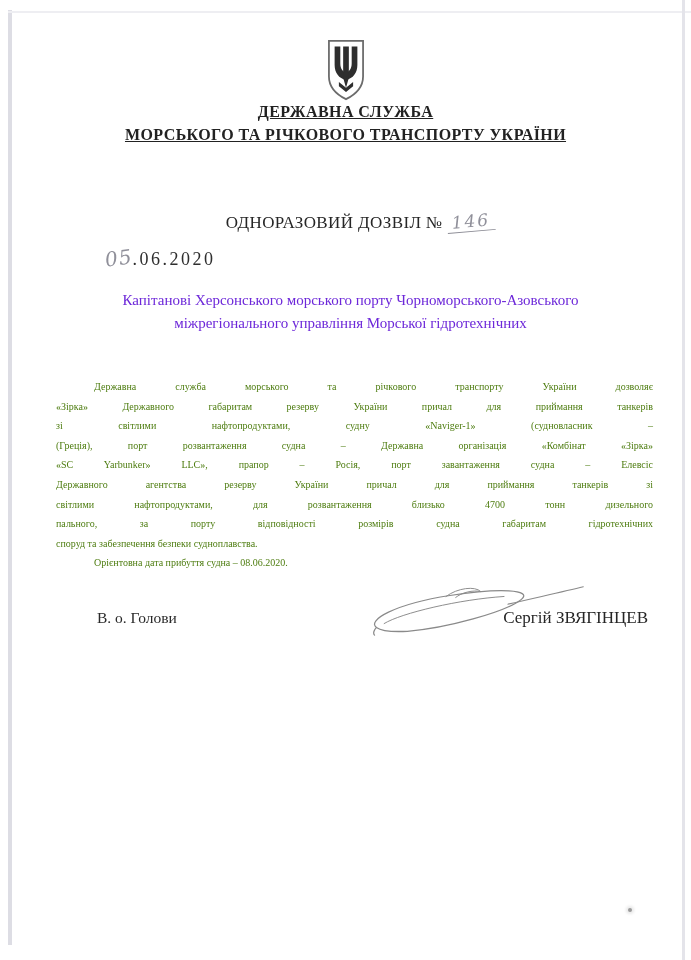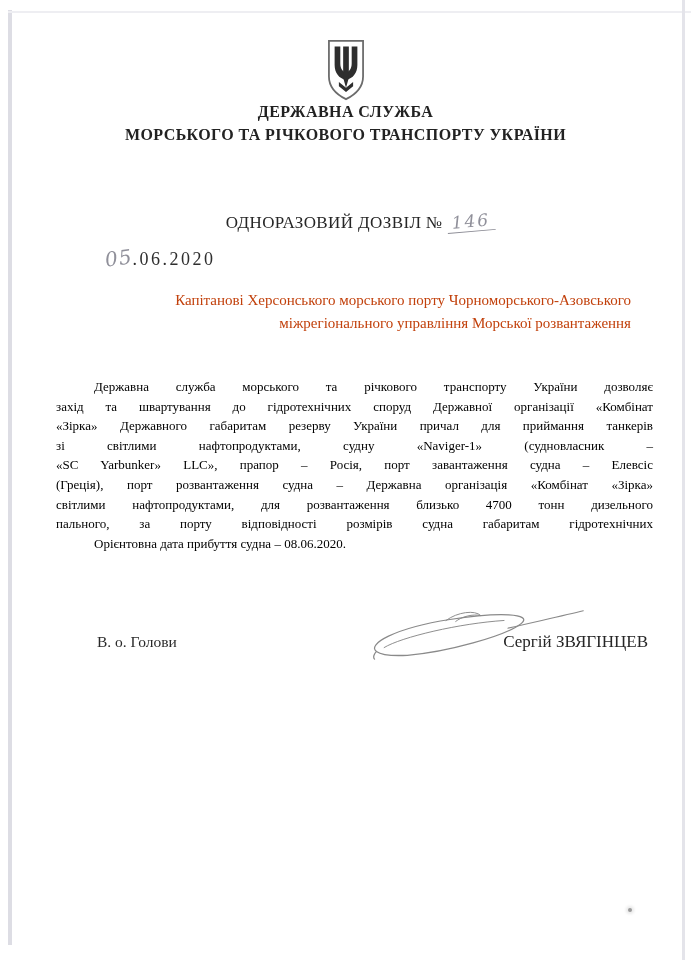--- a/index.html
+++ b/index.html
@@ -13,44 +13,44 @@
   }
   
   .edge-left   { position: absolute; left: 8px;  top: 10px; width: 4px; height: 935px; background: #dddde4; }
   .edge-top    { position: absolute; left: 8px;  top: 11px; width: 683px; height: 2px; background: #eeeef2; }
   .edge-right  { position: absolute; left: 682px; top: 0;   width: 3px; height: 960px; background: #e4e4ea; }
 
   .emblem { position: absolute; left: 0; right: 0; top: 38px; text-align: center; }
   .emblem svg { display: inline-block; }
 
   .agency { position: absolute; left: 0; right: 0; top: 100px; text-align: center;
-            font-weight: bold; font-size: 16px; line-height: 23px; letter-spacing: .4px; color: #222; }
+            font-weight: bold; font-size: 16px; line-height: 23px; letter-spacing: .4px; color: #222; text-decoration: underline; }
 
   .permit-title { position: absolute; left: 30px; right: 0; top: 212px; text-align: center;
                   font-size: 17px; letter-spacing: .4px; color: #262626; white-space: nowrap; }
   .hand { font-family: "DejaVu Serif", serif; font-style: italic; color: #90909a; }
   .permit-no {
     display: inline-block; min-width: 48px; text-align: center;
     border-bottom: 1.5px solid #8d8d96;
     font-size: 17px; letter-spacing: 2px;
     transform: rotate(-5deg) translateY(-1px);
   }
   .permit-date { position: absolute; left: 105px; top: 246px; font-size: 18px; letter-spacing: 2.5px; color: #2e2e2e; }
   .permit-date .hand { font-size: 20px; letter-spacing: 1px; display: inline-block; transform: rotate(-8deg); }
 
-  .addressee { position: absolute; left: 70px; right: 60px; top: 289px; text-align: right;
-               font-size: 15px; line-height: 22.5px; color: #c2410c; }
+  .addressee { position: absolute; left: 70px; right: 60px; top: 289px; text-align: center;
+               font-size: 15px; line-height: 22.5px; color: #6d28d9; }
 
   .body-text { position: absolute; left: 56px; right: 38px; top: 377px;
-               font-size: 13px; line-height: 19.6px; color: #000000; }
+               font-size: 10px; line-height: 19.6px; color: #4d7c0f; }
   .body-text .j    { text-align: justify; text-align-last: justify; }
   .body-text .ind  { text-indent: 38px; }
   .body-text .last { text-align: left; }
 
-  .sig-row { position: absolute; left: 0; right: 0; top: 603px; height: 70px; }
+  .sig-row { position: absolute; left: 0; right: 0; top: 579px; height: 70px; }
   .sig-position { position: absolute; left: 97px; top: 30px; font-size: 15.5px; color: #2a2a2a; }
   .sig-flourish { position: absolute; left: 362px; top: 2px; }
   .sig-name { position: absolute; right: 43px; top: 29px; font-size: 17px; color: #262626; }
 
   .speck { position: absolute; left: 628px; top: 908px; width: 4px; height: 4px;
            border-radius: 50%; background: #9b9b9b; box-shadow: 0 0 3px 2px #e9e9e9; }
 </style>
 </head>
 <body>
 
@@ -83,32 +83,33 @@
     <span>ОДНОРАЗОВИЙ ДОЗВІЛ №</span>
     <span class="hand permit-no">146</span>
   </div>
 
   <div class="permit-date">
     <span class="hand">05</span><span>.06.2020</span>
   </div>
 
   <div class="addressee">
     <div>Капітанові Херсонського морського порту Чорноморського-Азовського</div>
-    <div>міжрегіонального управління Морської розвантаження</div>
+    <div>міжрегіонального управління Морської гідротехнічних</div>
   </div>
 
   <div class="body-text">
     <div class="j ind">Державна служба морського та річкового транспорту України дозволяє</div>
-    <div class="j">захід та швартування до гідротехнічних споруд Державної організації «Комбінат</div>
     <div class="j">«Зірка» Державного габаритам резерву України причал для приймання танкерів</div>
     <div class="j">зі світлими нафтопродуктами, судну «Naviger-1» (судновласник –</div>
+    <div class="j">(Греція), порт розвантаження судна – Державна організація «Комбінат «Зірка»</div>
     <div class="j">«SC Yarbunker» LLC», прапор – Росія, порт завантаження судна – Елевсіс</div>
-    <div class="j">(Греція), порт розвантаження судна – Державна організація «Комбінат «Зірка»</div>
+    <div class="j">Державного агентства резерву України причал для приймання танкерів зі</div>
     <div class="j">світлими нафтопродуктами, для розвантаження близько 4700 тонн дизельного</div>
     <div class="j">пального, за порту відповідності розмірів судна габаритам гідротехнічних</div>
+    <div class="last">споруд та забезпечення безпеки судноплавства.</div>
     <div class="last ind">Орієнтовна дата прибуття судна – 08.06.2020.</div>
   </div>
 
   <div class="sig-row">
     <div class="sig-position">В. о. Голови</div>
     <div class="sig-flourish">
       <svg width="228" height="58" viewBox="0 0 230 60" xmlns="http://www.w3.org/2000/svg" fill="none" stroke="#8a8a8a" stroke-linecap="round">
         <path stroke-width="1.3" d="M12 48 C2 41 30 24 88 15 C140 7 174 9 162 19 C146 32 84 49 44 52 C24 53 16 51 12 48 C10 50 8 54 10 56"></path>
         <path stroke-width="1" d="M20 44 C38 33 98 19 144 16"></path>
         <path stroke-width="1.2" d="M148 24 C178 17 206 11 226 6"></path>

